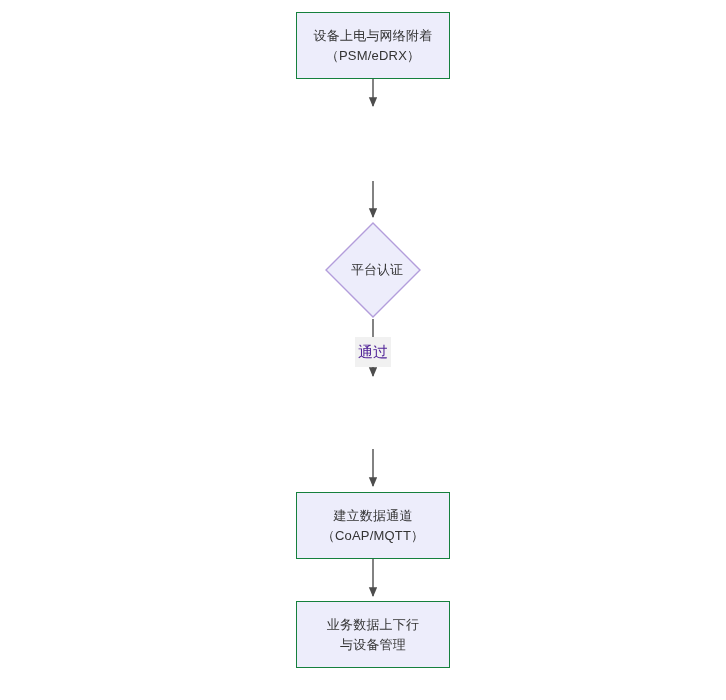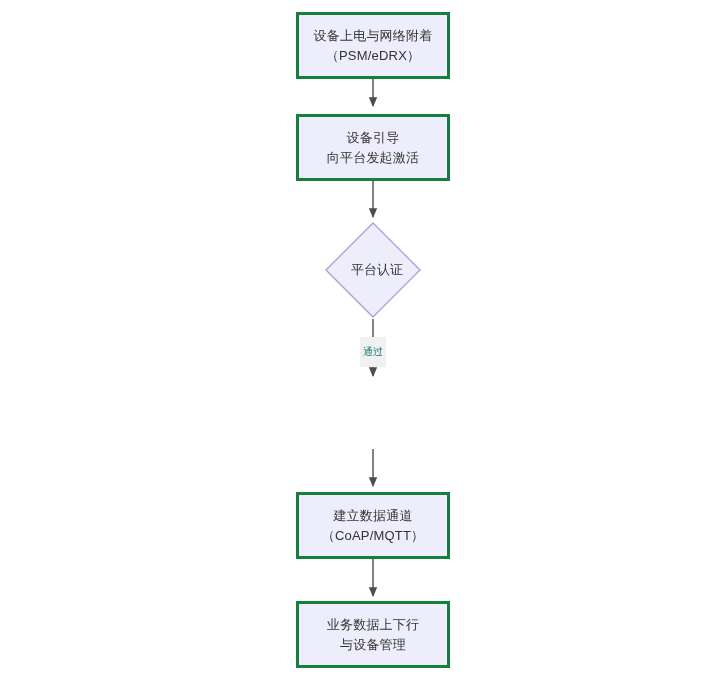--- a/index.html
+++ b/index.html
@@ -42,21 +42,21 @@
     text-align: center;
     color: #333333;
     font-size: 13px;
     line-height: 20px;
     letter-spacing: 0.2px;
     white-space: pre-line;
   }
 
   .node-rect {
     background: #ededfb;
-    border: 3px solid #15803d;
+    border: 1px solid #15803d;
     width: 154px;
     height: 67px;
     left: 296px;
   }
 
   .node-diamond-wrap {
     position: absolute;
     left: 325px;
     top: 222px;
     width: 96px;
@@ -81,22 +81,22 @@
     text-align: center;
     color: #333333;
     font-size: 13px;
     line-height: 20px;
   }
 
   
   .edge-label {
     position: absolute;
     background: #f1f1f1;
-    color: #0f766e;
-    font-size: 10px;
+    color: #4c1d95;
+    font-size: 15px;
     line-height: 16px;
     padding: 7px 3px;
     white-space: nowrap;
     transform: translate(-50%, -50%);
   }
 </style>
 </head>
 <body>
 
 <div id="flow-canvas">
@@ -117,24 +117,20 @@
     <line x1="373" y1="449" x2="373" y2="486" stroke="#4d4d4d" stroke-width="1.4" marker-end="url(#arrowhead)"></line>
 
     <line x1="373" y1="559" x2="373" y2="596" stroke="#4d4d4d" stroke-width="1.4" marker-end="url(#arrowhead)"></line>
   </svg>
 
   <div class="node node-rect" style="top:12px;">
     <span>设备上电与网络附着
 （PSM/eDRX）</span>
   </div>
 
-  <div class="node node-rect" style="top:114px;">
-    <span>设备引导
-向平台发起激活</span>
-  </div>
 
   <div class="node-diamond-wrap">
     <svg class="node-diamond-shape" viewBox="0 0 96 96" xmlns="http://www.w3.org/2000/svg">
       <polygon points="48,1 95,48 48,95 1,48" fill="#ededfb" stroke="#b39ddb" stroke-width="1.4"></polygon>
     </svg>
     <div class="node-diamond-label">平台认证</div>
   </div>
 
   <div class="edge-label" style="left:373px; top:352px;">通过</div>
 

